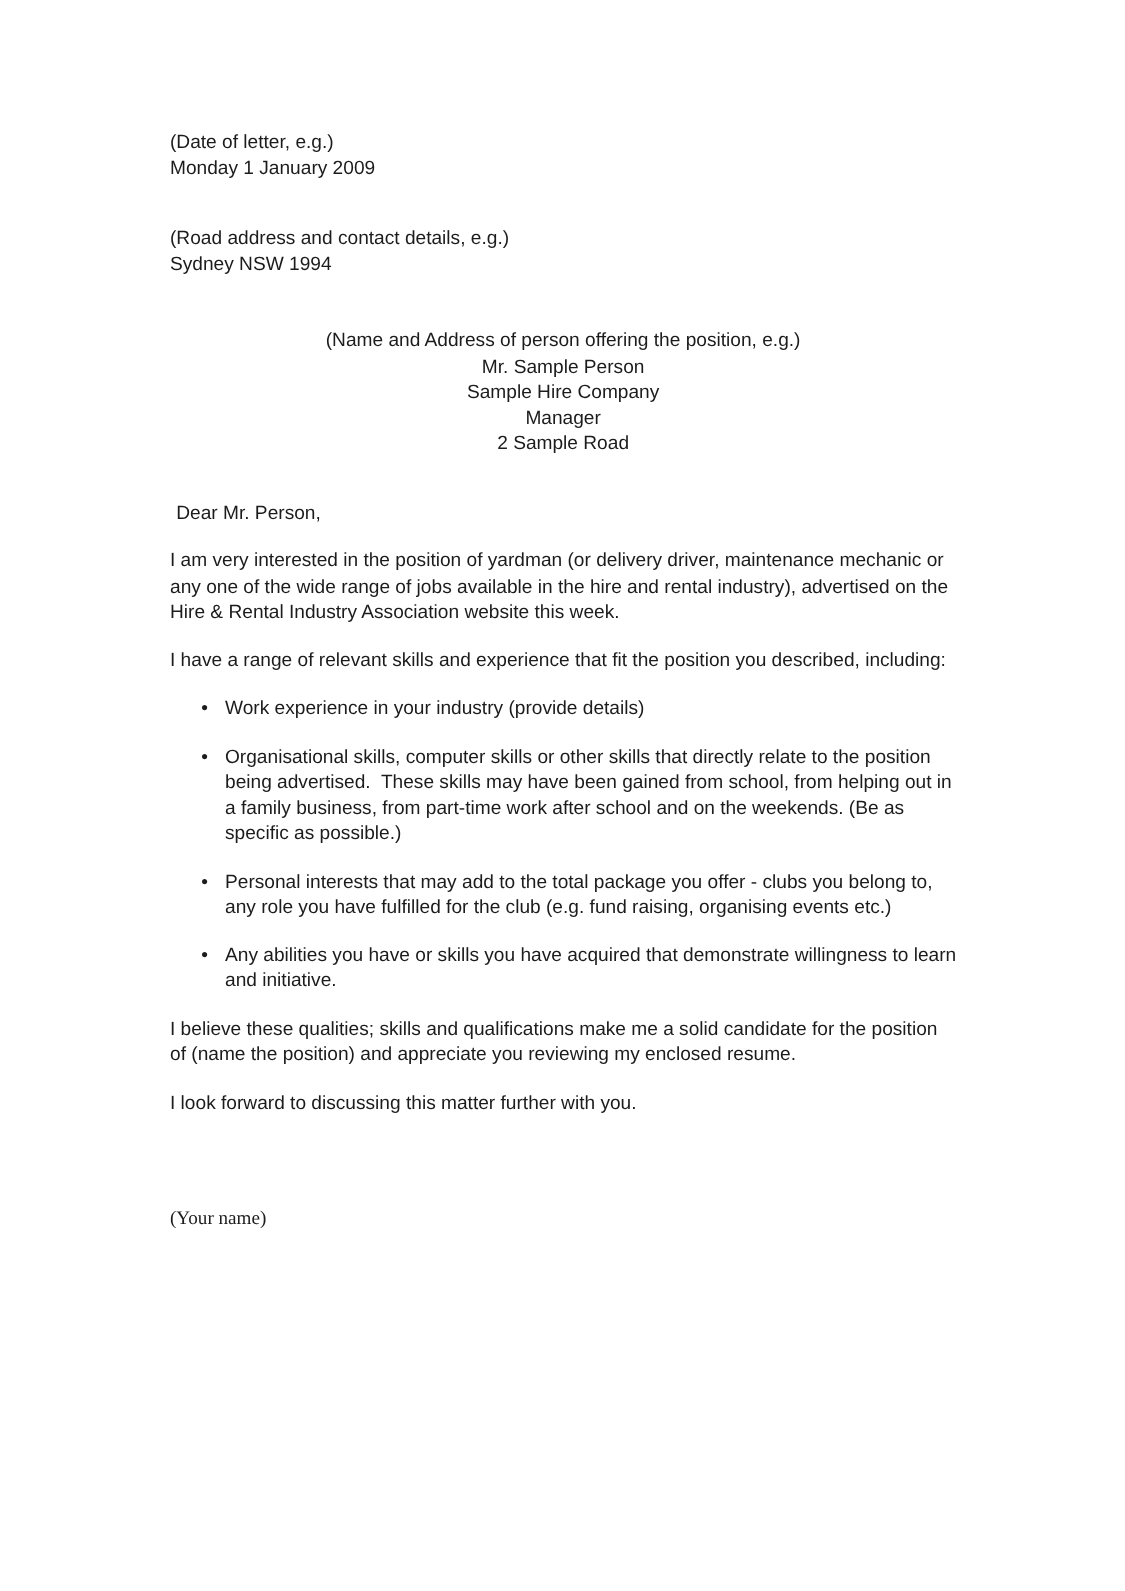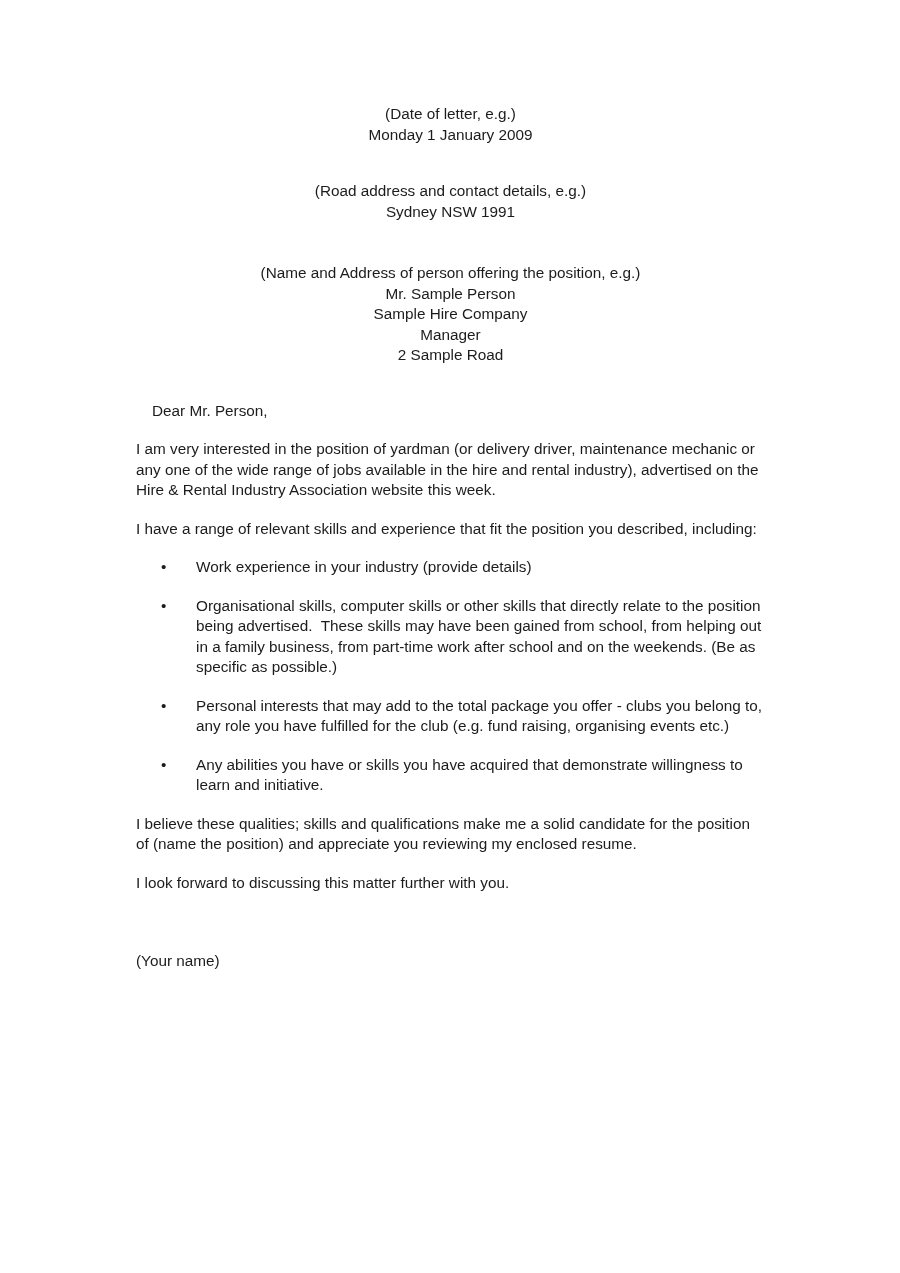--- a/index.html
+++ b/index.html
@@ -26,21 +26,21 @@
     left: 136px;
     top: 104px;
     width: 629px;
   }
   .letter-text {
     font-size: 15.3px;
     line-height: 20.5px;
   }
   
   .right-block {
-    text-align: center;
+    text-align: left;
   }
   .right-block .line {
     display: block;
     white-space: pre;
   }
   .block-gap-date {
     height: 36px;
   }
   .block-gap-addr {
     height: 41px;
@@ -51,27 +51,28 @@
   
   .recipient-block {
     text-align: center;
   }
   .recipient-block .line {
     display: block;
     white-space: pre;
   }
   
   p.para {
-    margin: 0 0 18px 0;
+    margin: 14px 0 18px 0;
   }
   p.para:last-child {
     margin-bottom: 0;
+    font-family: Liberation Serif, serif;
   }
   .salutation {
-    margin: 0 0 18px 16px;
+    margin: 0 0 18px 5px;
   }
   
   ul.bullets {
     list-style: none;
     margin: 0 0 18px 0;
     padding: 0;
   }
   ul.bullets li {
     position: relative;
     padding-left: 44px;
@@ -89,39 +90,38 @@
   }
   ul.bullets li .bullet-text {
     display: block;
   }
   
   .sig-gap {
     height: 40px;
   }
   .pre-wrap {
     white-space: pre-wrap;
-    margin-left: 16px;
   }
 </style>
 </head>
 <body>
 
 <div class="page">
   <div class="content letter-text">
 
     <div class="right-block">
       <span class="line">(Date of letter, e.g.)</span>
       <span class="line">Monday 1 January 2009</span>
     </div>
 
     <div class="block-gap-date"></div>
 
     <div class="right-block">
       <span class="line">(Road address and contact details, e.g.)</span>
-      <span class="line">Sydney NSW 1991</span>
+      <span class="line">Sydney NSW 1994</span>
     </div>
 
     <div class="block-gap-addr"></div>
 
     <div class="recipient-block">
       <span class="line">(Name and Address of person offering the position, e.g.)</span>
       <span class="line">Mr. Sample Person</span>
       <span class="line">Sample Hire Company</span>
       <span class="line">Manager</span>
       <span class="line">2 Sample Road</span>

